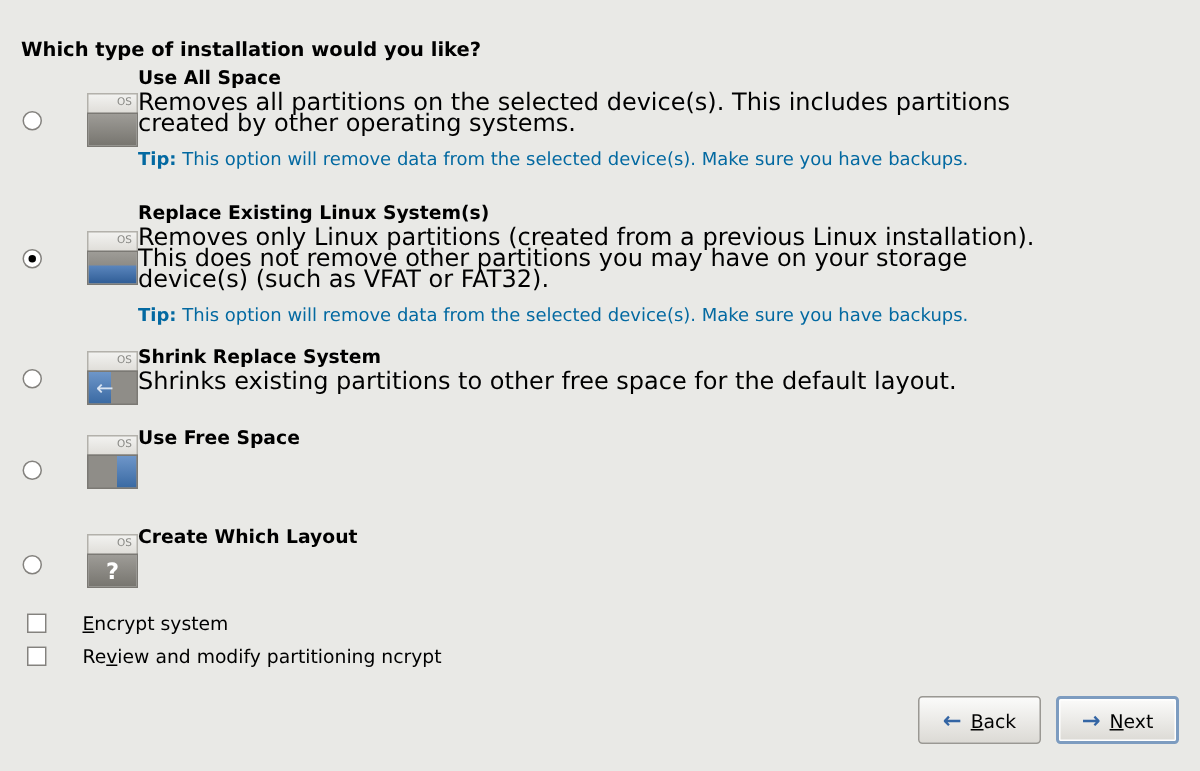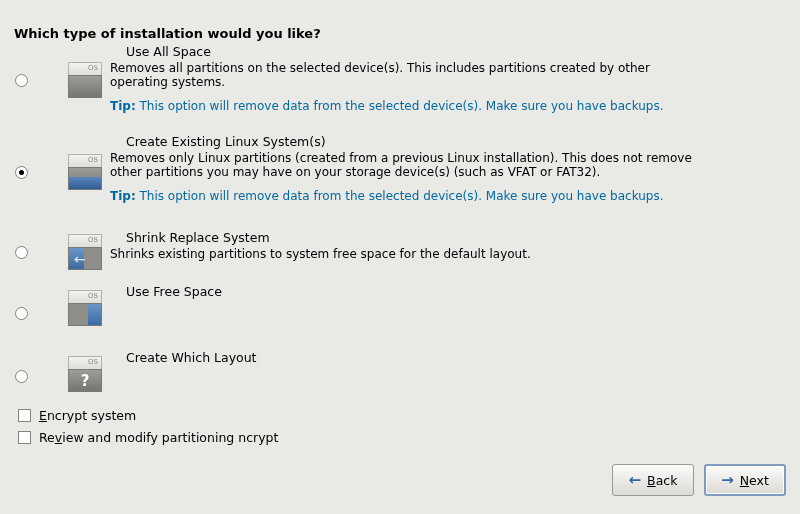--- a/index.html
+++ b/index.html
@@ -69,22 +69,21 @@
     top: 3px;
     width: 5px;
     height: 5px;
     border-radius: 50%;
     background: #000000;
   }
   .icon-cell {
     width: 50px;
     flex: 0 0 50px;
     display: flex;
-    justify-content: center;
-    margin-left: 18px;
+    justify-content: flex-end;
   }
   .disk-icon {
     width: 34px;
     height: 36px;
     position: relative;
   }
   .disk-icon .top {
     position: absolute;
     left: 0; top: 0;
     width: 34px;
@@ -160,28 +159,28 @@
     color: #ffffff;
     font-size: 15px;
     font-weight: bold;
     z-index: 3;
   }
   .text-cell {
     flex: 1 1 auto;
     padding-right: 14px;
   }
   .opt-title {
-    font-weight: normal;
+    font-weight: bold;
     font-size: 12.5px;
     color: #000;
-    margin: 0 0 2px 16px;
+    margin: 0 0 2px 0;
     line-height: 15px;
   }
   .opt-desc {
-    font-size: 12px;
+    font-size: 16px;
     line-height: 14px;
     color: #000;
     margin: 0;
     max-width: 600px;
   }
   .opt-tip {
     font-size: 12px;
     line-height: 14px;
     margin: 10px 0 0 0;
     color: #0369a1;
@@ -191,20 +190,21 @@
   }
   .checks {
     position: absolute;
     left: 18px;
     top: 408px;
   }
   .check-row {
     display: flex;
     align-items: center;
     margin-bottom: 7px;
+    gap: 16px;
   }
   .checkbox {
     width: 13px;
     height: 13px;
     border: 1px solid #84827e;
     background: #ffffff;
     box-sizing: border-box;
     margin-right: 8px;
   }
   .check-label {
@@ -278,40 +278,40 @@
       <div class="radio-cell" style="padding-top:32px;">
         <span class="radio checked"></span>
       </div>
       <div class="icon-cell" style="padding-top:20px;">
         <div class="disk-icon">
           <div class="top">OS</div>
           <div class="body half-blue"></div>
         </div>
       </div>
       <div class="text-cell">
-        <div class="opt-title">Create Existing Linux System(s)</div>
+        <div class="opt-title">Replace Existing Linux System(s)</div>
         <div class="opt-desc">Removes only Linux partitions (created from a previous Linux installation).  This does not remove other partitions you may have on your storage device(s) (such as VFAT or FAT32).</div>
         <div class="opt-tip"><b>Tip:</b><span> This option will remove data from the selected device(s).  Make sure you have backups.</span></div>
       </div>
     </div>
 
     <div class="option-row" style="height:54px;">
       <div class="radio-cell" style="padding-top:16px;">
         <span class="radio"></span>
       </div>
       <div class="icon-cell" style="padding-top:4px;">
         <div class="disk-icon">
           <div class="top">OS</div>
           <div class="body blue-left"></div>
           <div class="arrow">←</div>
         </div>
       </div>
       <div class="text-cell">
         <div class="opt-title">Shrink Replace System</div>
-        <div class="opt-desc">Shrinks existing partitions to system free space for the default layout.</div>
+        <div class="opt-desc">Shrinks existing partitions to other free space for the default layout.</div>
       </div>
     </div>
 
     <div class="option-row" style="height:66px;">
       <div class="radio-cell" style="padding-top:23px;">
         <span class="radio"></span>
       </div>
       <div class="icon-cell" style="padding-top:6px;">
         <div class="disk-icon">
           <div class="top">OS</div>

